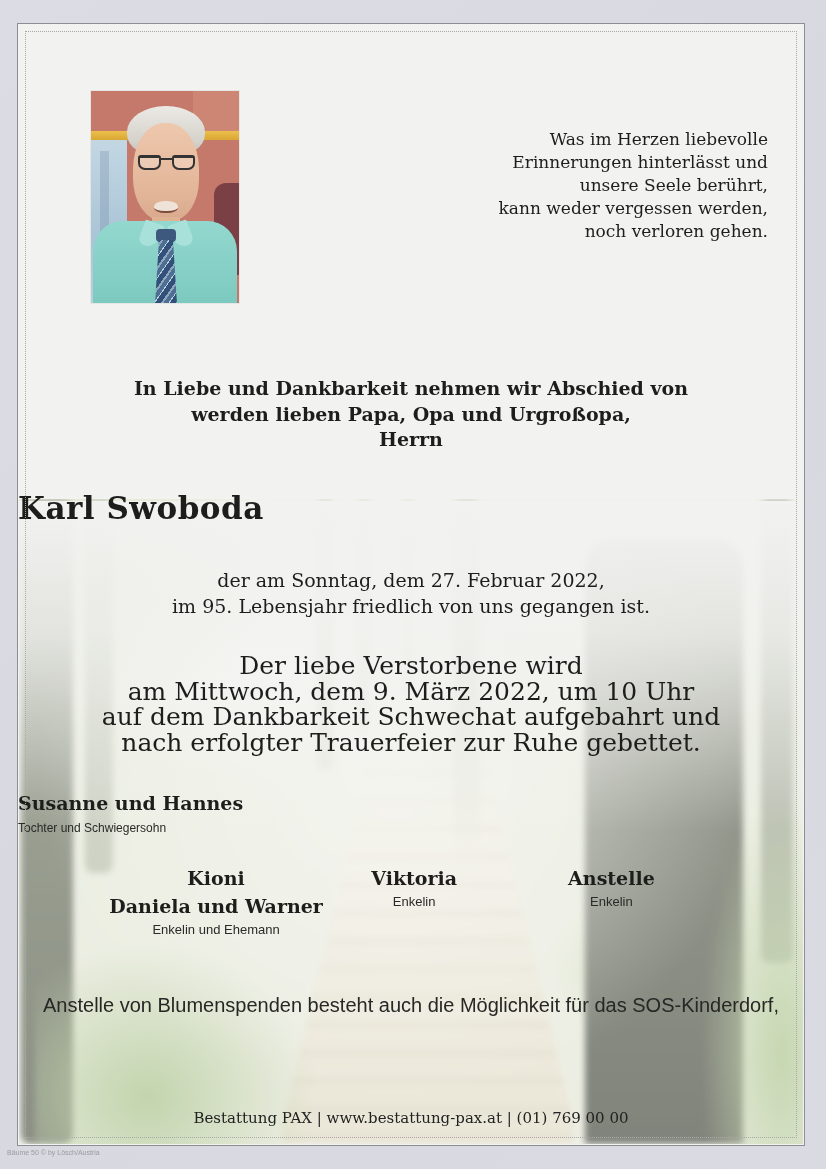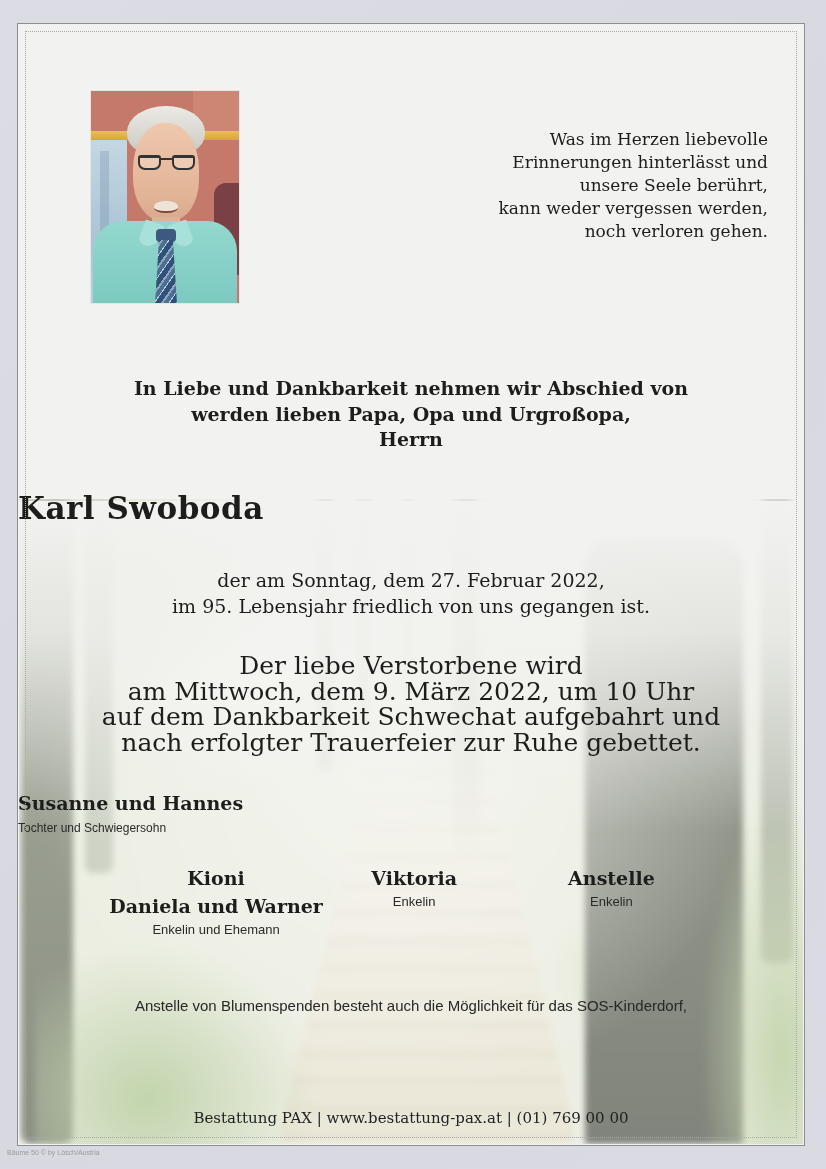--- a/index.html
+++ b/index.html
@@ -75,21 +75,21 @@
   .funeral{left:0;right:0;top:629px;text-align:center;font-size:25px;line-height:25.5px;}
   .bold{font-weight:400;}
   .primary-mourner{left:0;right:0;top:766px;text-align:left;}
   .pm-name{font-size:19px;font-weight:700;line-height:26px;}
   .pm-rel{font-size:12px;line-height:18px;margin-top:3px;color:#2a2a28;}
   .cols{left:0;right:0;top:840px;height:125px;}
   .col{position:absolute;top:0;transform:translateX(-50%);text-align:center;white-space:nowrap;}
   .col1{left:25.2%;}.col2{left:50.4%;}.col3{left:75.5%;}
   .col-name{font-size:19px;font-weight:700;line-height:28px;}
   .col-rel{font-size:13px;line-height:19px;color:#2a2a28;}
-  .donation{left:0;right:0;top:970px;text-align:center;font-size:15px;line-height:23px;color:#272725;}
+  .donation{left:0;right:0;top:970px;text-align:center;font-size:20px;line-height:23px;color:#272725;}
   .pax-footer{left:0;right:0;top:1085px;text-align:center;font-size:15px;color:#222;}
   .credit{position:absolute;left:7px;top:1149px;font-size:7px;color:#9b9b9f;z-index:2;font-family:"Liberation Sans", sans-serif;}
 </style>
 </head>
 <body>
 
 <div class="card">
 
   <div class="forest">
     <div class="forest-art">

